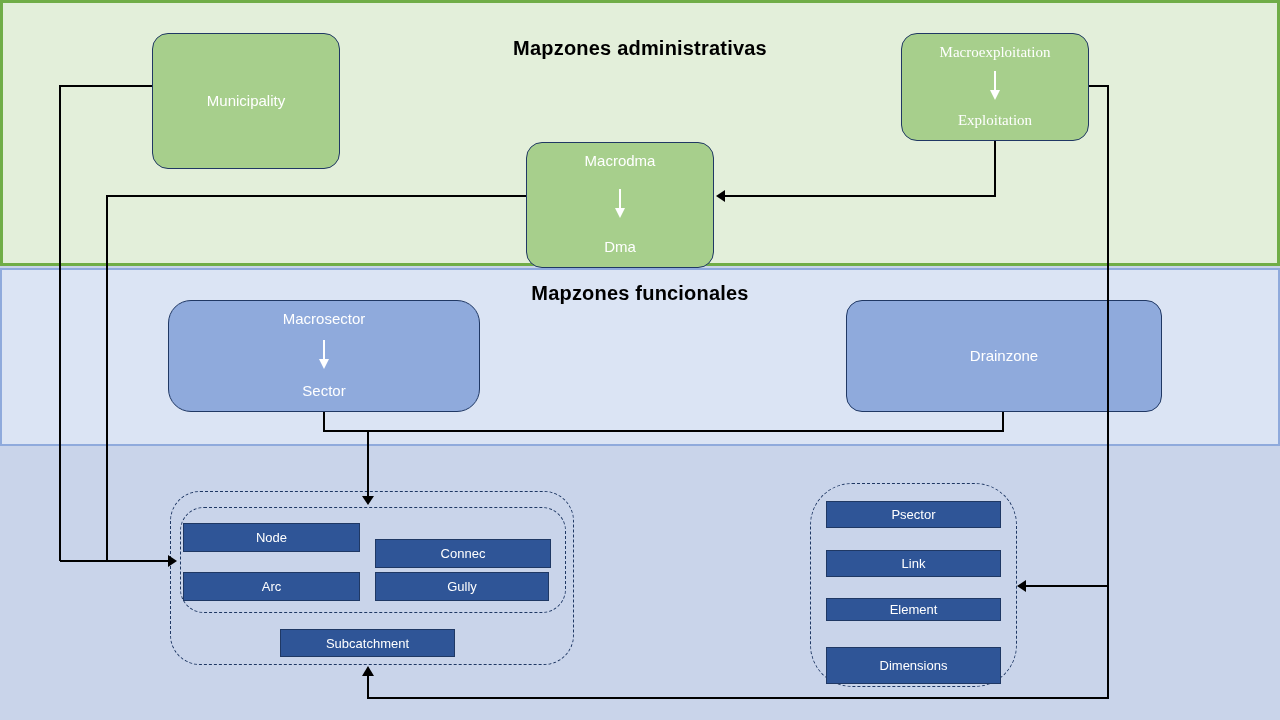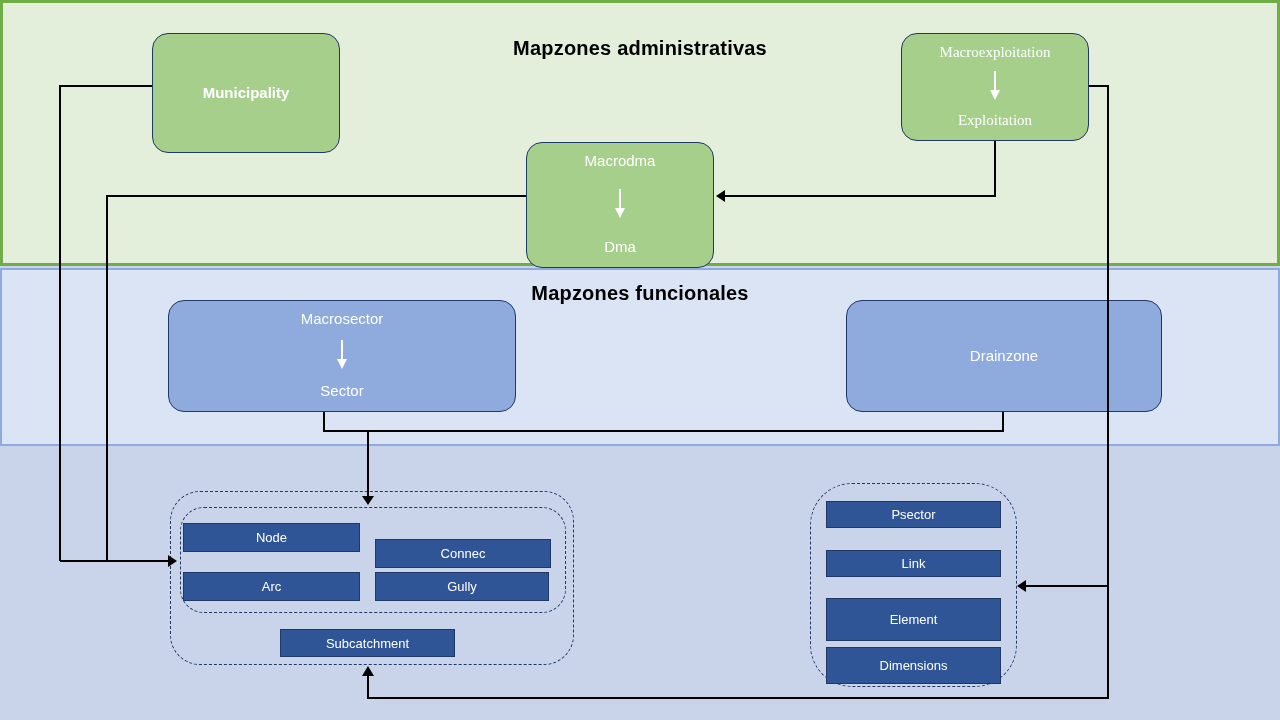--- a/index.html
+++ b/index.html
@@ -51,21 +51,21 @@
 
 <div class="canvas">
 
   <div class="zone zone-admin">
     <div class="zone-title">Mapzones administrativas</div>
   </div>
   <div class="zone zone-func">
     <div class="zone-title">Mapzones funcionales</div>
   </div>
 
-  <div class="node node-green" style="left:152px;top:33px;width:188px;height:120px;font-weight:bold;">
+  <div class="node node-green" style="left:152px;top:33px;width:188px;height:136px;">
     <span class="lbl">Municipality</span>
   </div>
 
   <div class="node node-green stacked" style="left:901px;top:33px;width:188px;height:108px;font-family:Liberation Serif, serif;">
     <span class="lbl">Macroexploitation</span>
     <svg class="down-arrow" width="14" height="30" viewBox="0 0 14 30">
       <line x1="7" y1="0" x2="7" y2="20" stroke="#FFFFFF" stroke-width="2"></line>
       <polygon points="2,19 12,19 7,29" fill="#FFFFFF"></polygon>
     </svg>
     <span class="lbl">Exploitation</span>
@@ -73,21 +73,21 @@
 
   <div class="node node-green stacked" style="left:526px;top:142px;width:188px;height:126px;">
     <span class="lbl">Macrodma</span>
     <svg class="down-arrow" width="14" height="30" viewBox="0 0 14 30">
       <line x1="7" y1="0" x2="7" y2="20" stroke="#FFFFFF" stroke-width="2"></line>
       <polygon points="2,19 12,19 7,29" fill="#FFFFFF"></polygon>
     </svg>
     <span class="lbl">Dma</span>
   </div>
 
-  <div class="node node-blue stacked" style="left:168px;top:300px;width:348px;height:112px;">
+  <div class="node node-blue stacked" style="left:168px;top:300px;width:312px;height:112px;border-radius:23px;">
     <span class="lbl">Macrosector</span>
     <svg class="down-arrow" width="14" height="30" viewBox="0 0 14 30">
       <line x1="7" y1="0" x2="7" y2="20" stroke="#FFFFFF" stroke-width="2"></line>
       <polygon points="2,19 12,19 7,29" fill="#FFFFFF"></polygon>
     </svg>
     <span class="lbl">Sector</span>
   </div>
 
   <div class="node node-blue" style="left:846px;top:300px;width:316px;height:112px;">
     <span class="lbl">Drainzone</span>
@@ -113,21 +113,21 @@
   </div>
 
   <div class="dashed-group" style="left:810px;top:483px;width:207px;height:204px;border-radius:42px;"></div>
 
   <div class="chip" style="left:826px;top:501px;width:175px;height:27px;">
     <span>Psector</span>
   </div>
   <div class="chip" style="left:826px;top:550px;width:175px;height:27px;">
     <span>Link</span>
   </div>
-  <div class="chip" style="left:826px;top:598px;width:175px;height:43px;">
+  <div class="chip" style="left:826px;top:598px;width:175px;height:23px;">
     <span>Element</span>
   </div>
   <div class="chip" style="left:826px;top:647px;width:175px;height:37px;">
     <span>Dimensions</span>
   </div>
 
   <svg class="connector-layer" width="1280" height="720" viewBox="0 0 1280 720">
     <g>
       <path d="M152,86 H60 V561"></path>
     </g>

